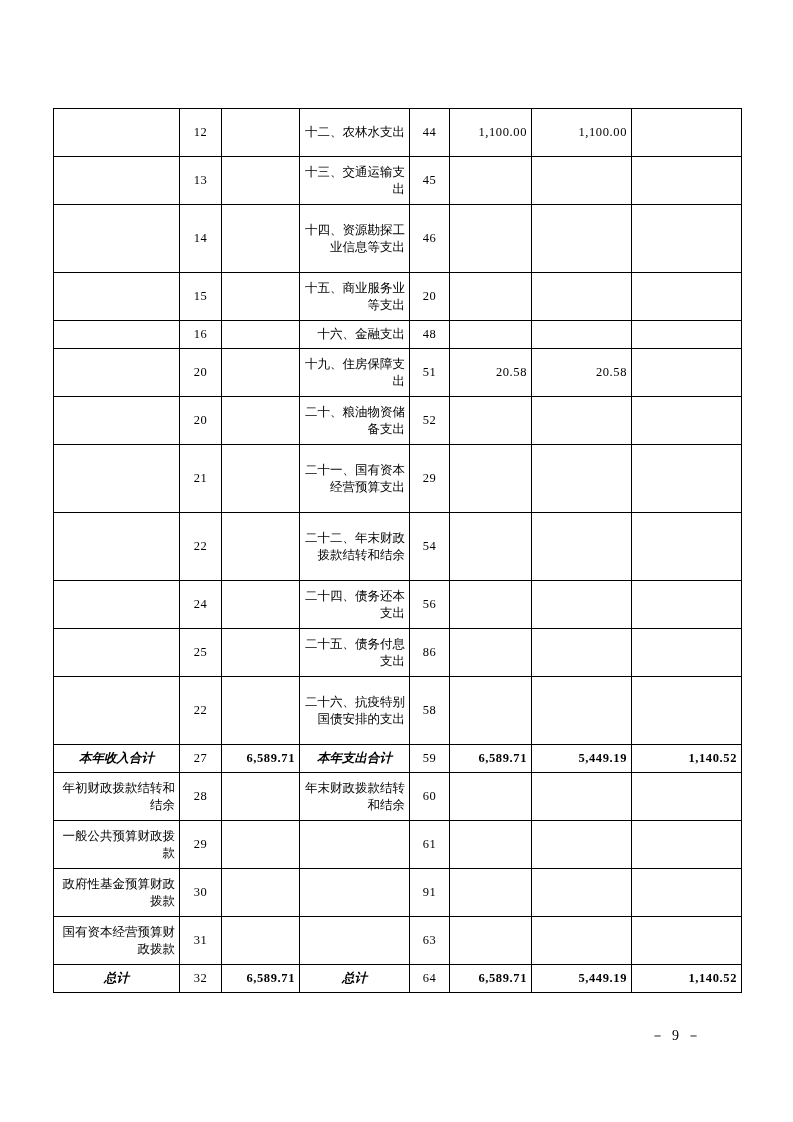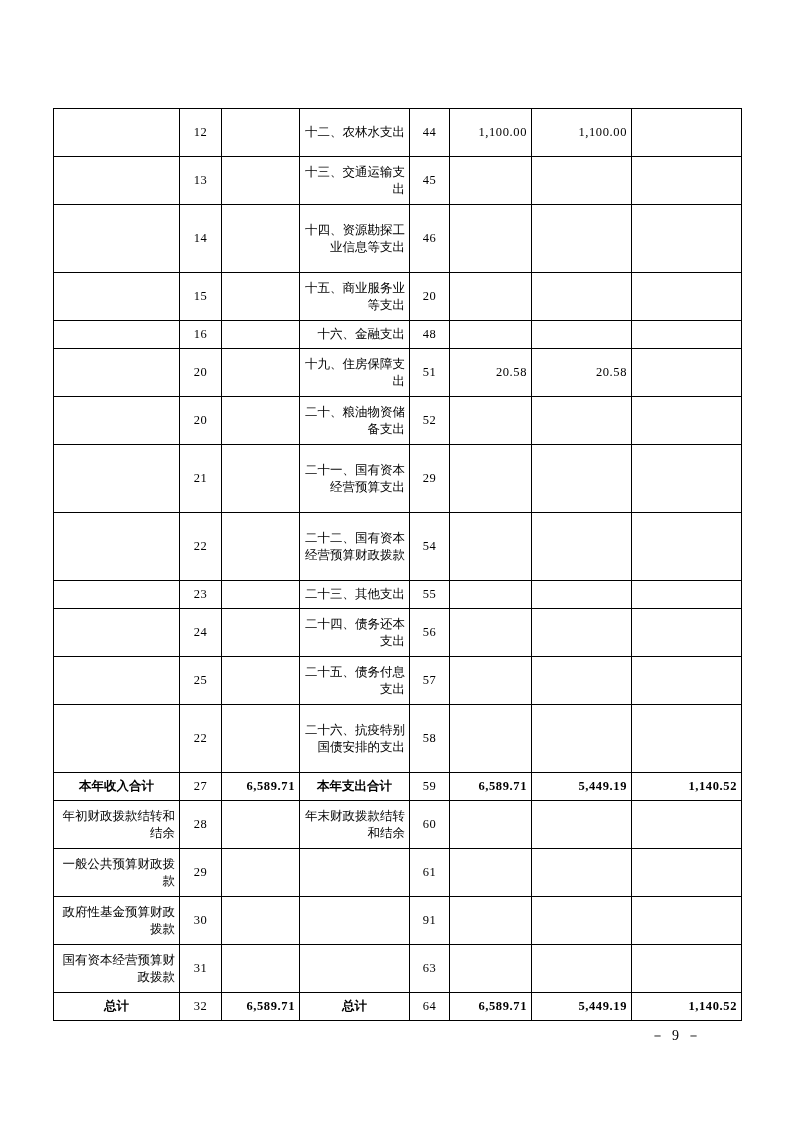--- a/index.html
+++ b/index.html
@@ -41,21 +41,21 @@
   }
   
   col.c0 { width: 126px; }
   col.c1 { width: 42px; }
   col.c2 { width: 78px; }
   col.c3 { width: 110px; }
   col.c4 { width: 40px; }
   col.c5 { width: 82px; }
   col.c6 { width: 100px; }
   col.c7 { width: 110px; }
-  .bold { font-weight: bold; }
+  .bold { font-weight: bold; font-style: italic; }
   .num {
     font-family: "Liberation Serif", "DejaVu Serif", serif;
     letter-spacing: 0.6px;
     text-align: right;
     padding-right: 8px;
     font-size: 12.5px;
   }
   .num.b { font-weight: bold; }
   .idx {
     text-align: center;
@@ -187,52 +187,42 @@
             <td class="cn-lbl">二十一、国有资本经营预算支出</td>
             <td class="idx">29</td>
             <td class="num"></td>
             <td class="num"></td>
             <td class="num"></td>
           </tr>
           <tr style="height: 68px;">
             <td class="cn-right-lbl"></td>
             <td class="idx">22</td>
             <td class="num"></td>
-            <td class="cn-lbl">二十二、国有资本经营预算财政拨款</td>
+            <td class="cn-lbl">二十二、年末财政拨款结转和结余</td>
             <td class="idx">54</td>
-            <td class="num"></td>
-            <td class="num"></td>
-            <td class="num"></td>
-          </tr>
-          <tr style="height: 28px;">
-            <td class="cn-right-lbl"></td>
-            <td class="idx">23</td>
-            <td class="num"></td>
-            <td class="cn-lbl">二十三、其他支出</td>
-            <td class="idx">55</td>
             <td class="num"></td>
             <td class="num"></td>
             <td class="num"></td>
           </tr>
           <tr style="height: 48px;">
             <td class="cn-right-lbl"></td>
             <td class="idx">24</td>
             <td class="num"></td>
             <td class="cn-lbl">二十四、债务还本支出</td>
             <td class="idx">56</td>
             <td class="num"></td>
             <td class="num"></td>
             <td class="num"></td>
           </tr>
           <tr style="height: 48px;">
             <td class="cn-right-lbl"></td>
             <td class="idx">25</td>
             <td class="num"></td>
             <td class="cn-lbl">二十五、债务付息支出</td>
-            <td class="idx">57</td>
+            <td class="idx">86</td>
             <td class="num"></td>
             <td class="num"></td>
             <td class="num"></td>
           </tr>
           <tr style="height: 68px;">
             <td class="cn-right-lbl"></td>
             <td class="idx">22</td>
             <td class="num"></td>
             <td class="cn-lbl">二十六、抗疫特别国债安排的支出</td>
             <td class="idx">58</td>

